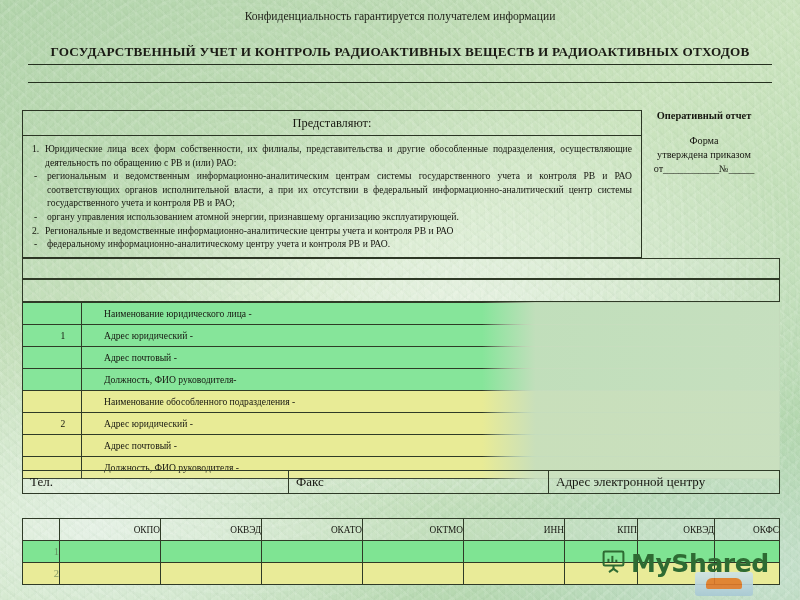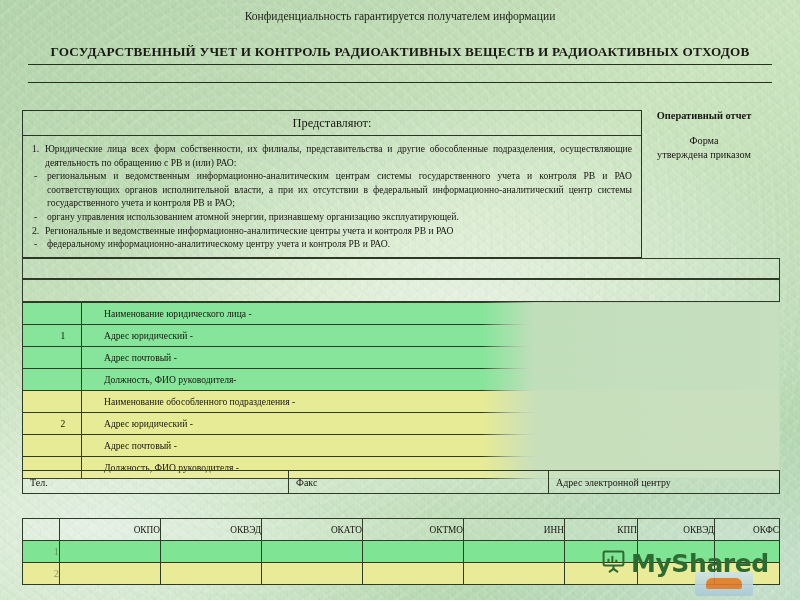--- a/index.html
+++ b/index.html
@@ -176,21 +176,21 @@
     position: absolute;
     left: 22px;
     top: 470px;
     width: 758px;
     border-collapse: collapse;
     table-layout: fixed;
   }
   #contacts td {
     border: 1.4px solid #2f3a27;
     height: 22px;
-    font-size: 10px;
+    font-size: 13px;
     color: #161610;
     padding: 0 0 0 7px;
     vertical-align: middle;
     background: rgba(255,255,255,0.07);
   }
 
   
   #codes {
     position: absolute;
     left: 22px;
@@ -294,20 +294,21 @@
         <span class="p-text">федеральному информационно-аналитическому центру учета и контроля РВ и РАО.</span>
       </div>
     </div>
   </div>
 
   <div id="oper-box">
     <div id="oper-title">Оперативный отчет</div>
     <div id="oper-lines">
       <div>Форма</div>
       <div>утверждена приказом</div>
+      <div>от___________№_____</div>
     </div>
   </div>
 
   <div class="band" id="band-1"></div>
   <div class="band" id="band-2"></div>
 
   <table id="details">
     <tbody>
       <tr class="g">
         <td class="idx blank"></td>

